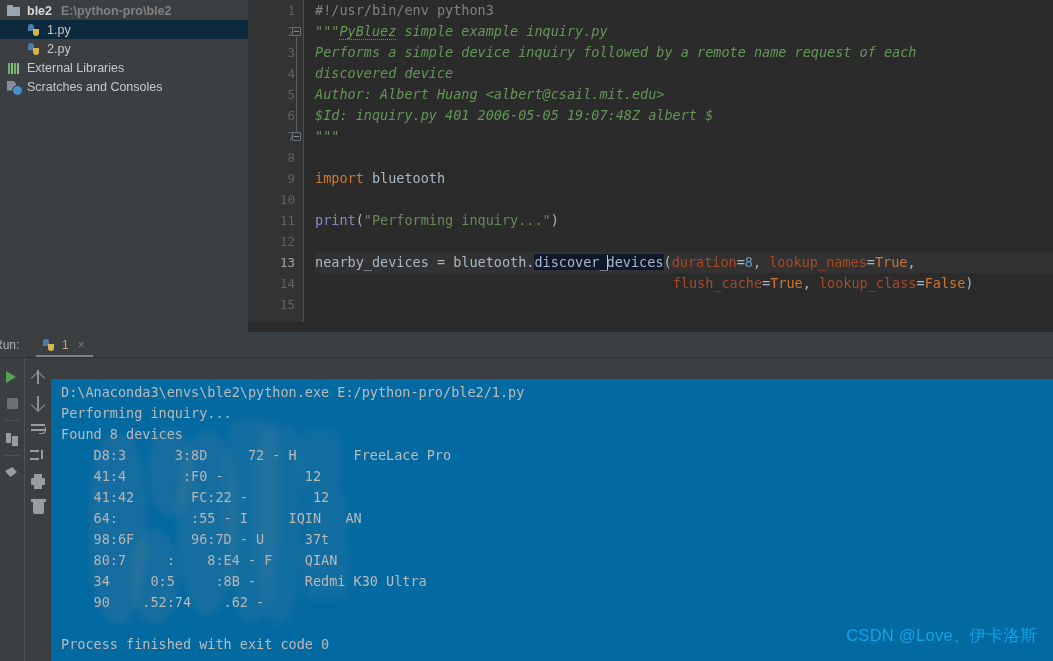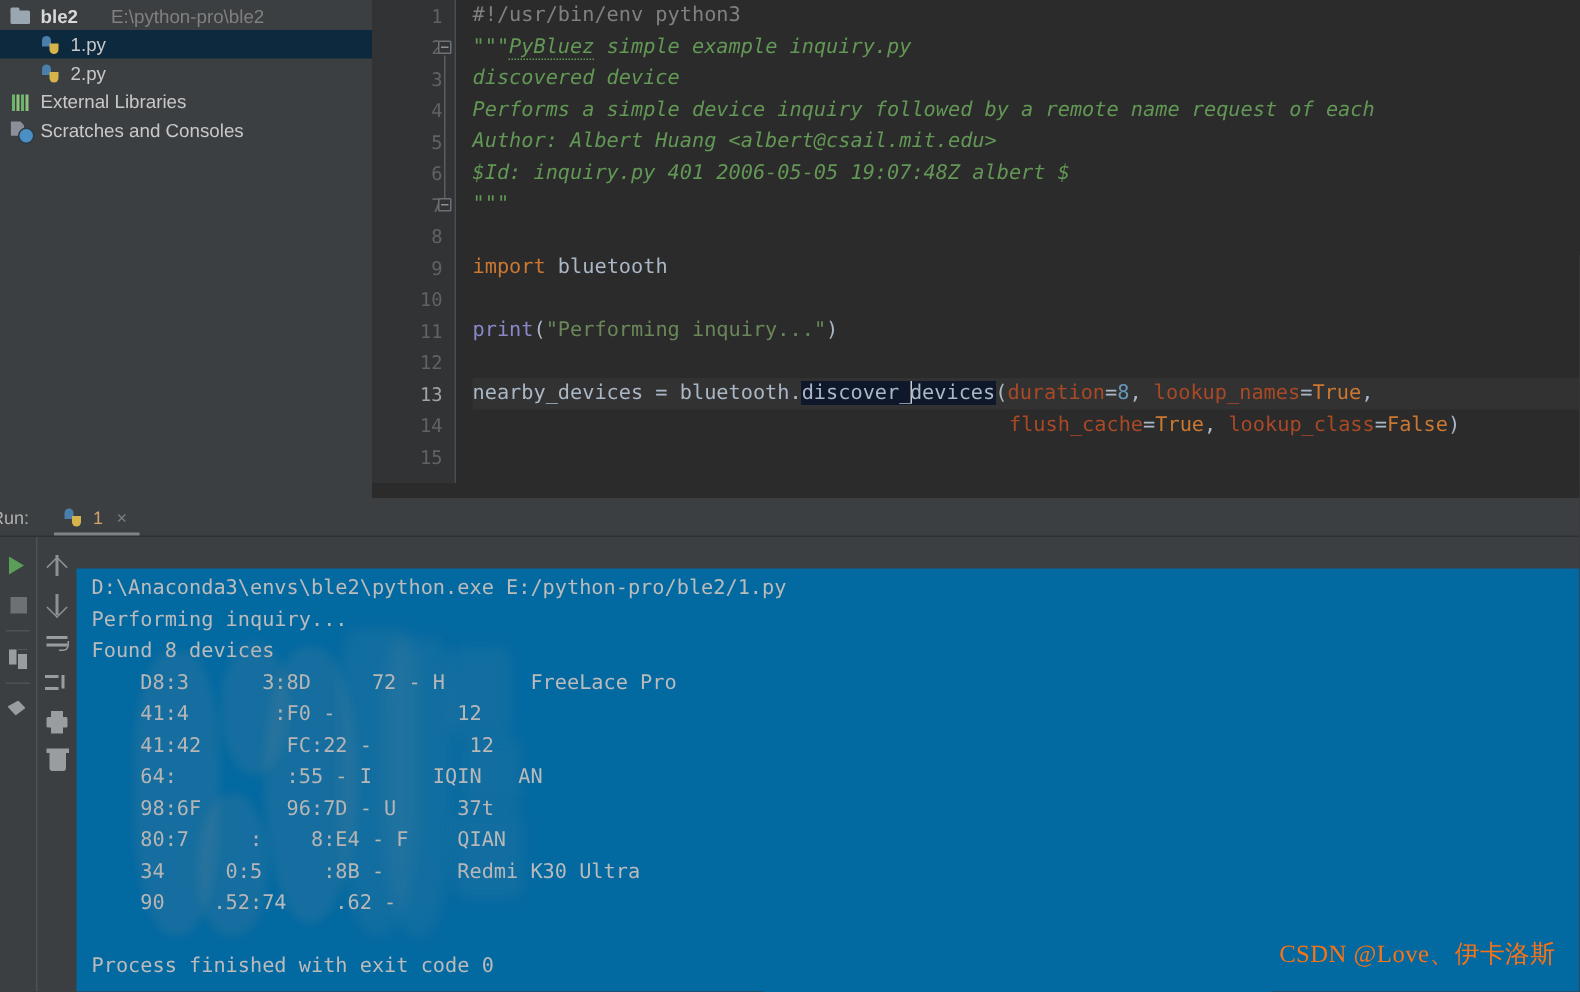--- a/index.html
+++ b/index.html
@@ -44,21 +44,21 @@
     align-items: center;
   }
   .tree-row.indent1 { padding-left: 26px; }
   .tree-icon {
     width: 16px; height: 16px;
     margin-right: 5px;
     flex: 0 0 16px;
     position: relative;
   }
   .tree-label-main { color: #d8d8d8; font-weight: bold; }
-  .tree-path { color: #808080; margin-left: 22px; font-weight: normal; }
+  .tree-path { color: #808080; margin-left: 9px; font-weight: bold; }
   .tree-label { color: #c8c8c8; }
 
   
   .ic-folder { background: none; }
   .ic-folder::before {
     content: ""; position: absolute; left: 1px; top: 4px;
     width: 13px; height: 9px; border-radius: 1px;
     background: #9aa7b0;
   }
   .ic-folder::after {
@@ -357,23 +357,23 @@
   .blob2 {
     position: absolute;
     background: rgba(160,160,160,0.10);
     filter: blur(5px);
   }
 
   
   .watermark {
     position: absolute;
     right: 16px; bottom: 14px;
-    font-family: Liberation Serif, serif;
+    font-family: Liberation Sans, sans-serif;
     font-size: 16.5px;
-    color: #f97316;
+    color: #0ea5e9;
     letter-spacing: 0.3px;
     white-space: nowrap;
   }
 
   
   .edit-hscroll {
     position: absolute; left: 248px; top: 322px;
     width: 805px; height: 10px; background: #2b2b2b;
   }
 </style>
@@ -440,23 +440,23 @@
         <div class="fold-line" style="top:37px; height:98px;"></div>
         <div class="fold-mark" style="top:132px;"></div>
       </div>
 
       <div class="code-area">
 
         <div class="cl"><span class="tok-comment-plain">#!/usr/bin/env python3</span></div>
 
         <div class="cl"><span class="tok-comment">"""</span><span class="tok-comment squiggle">PyBluez</span><span class="tok-comment"> simple example inquiry.py</span></div>
 
+        <div class="cl"><span class="tok-comment">Performs a simple device inquiry followed by a remote name request of each</span></div>
+
         <div class="cl"><span class="tok-comment">discovered device</span></div>
-
-        <div class="cl"><span class="tok-comment">Performs a simple device inquiry followed by a remote name request of each</span></div>
 
         <div class="cl"><span class="tok-comment">Author: Albert Huang &lt;albert@csail.mit.edu&gt;</span></div>
 
         <div class="cl"><span class="tok-comment">$Id: inquiry.py 401 2006-05-05 19:07:48Z albert $</span></div>
 
         <div class="cl"><span class="tok-comment">"""</span></div>
 
         <div class="cl">&nbsp;</div>
 
         <div class="cl"><span class="tok-kw">import</span><span class="tok-default"> bluetooth</span></div>

